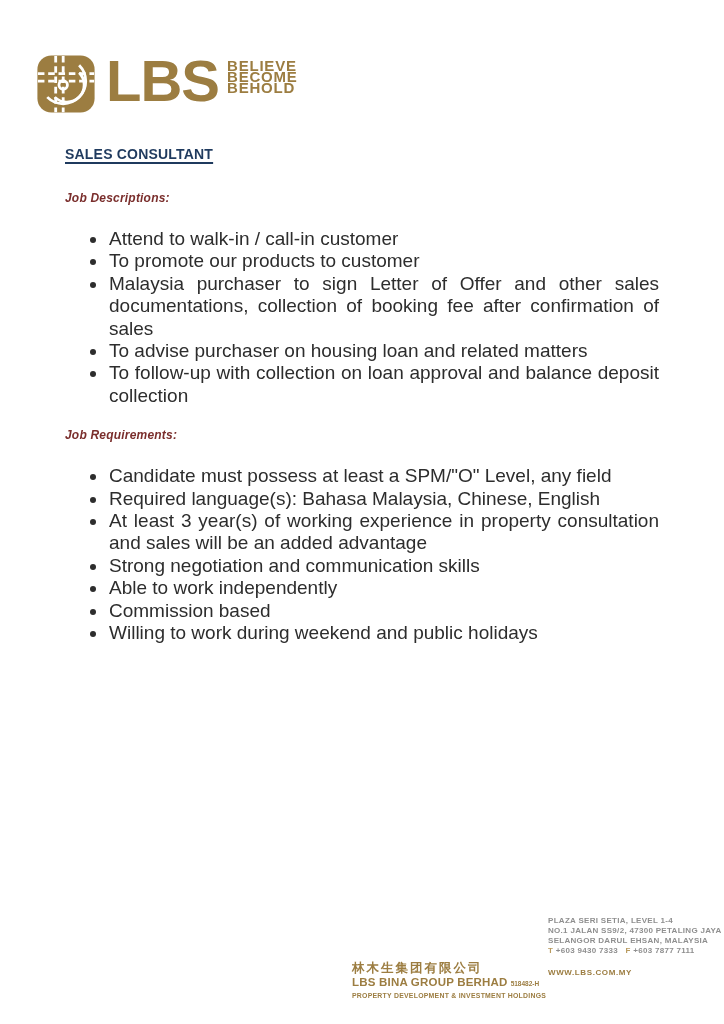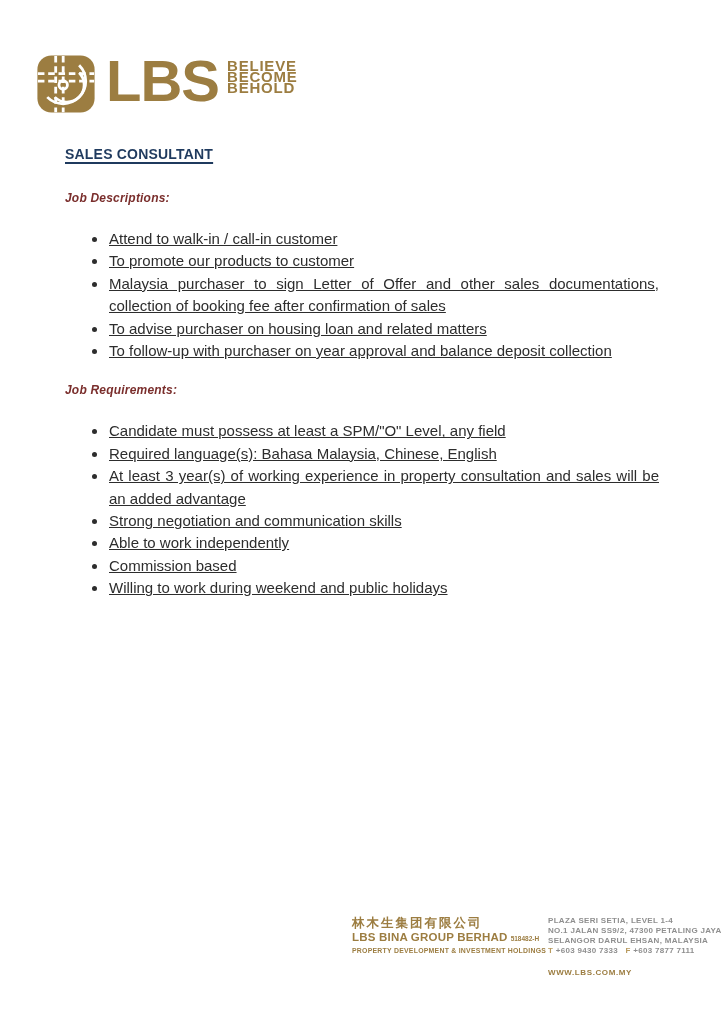--- a/index.html
+++ b/index.html
@@ -70,36 +70,35 @@
     letter-spacing: 0.2px;
   }
   .section-heading.second { margin-top: 21px; }
   ul.bullets {
     margin-top: 23px;
     padding-left: 43px;
     list-style: disc outside;
   }
   ul.bullets li {
     color: #2d2d2d;
-    font-size: 15px;
+    font-size: 19px;
     line-height: 22.4px;
     text-align: justify;
     padding-left: 1px;
-    text-decoration: underline;
   }
 
   
   .footer {
     position: absolute;
     top: 916px;
     left: 352px;
     display: flex;
     align-items: flex-start;
   }
-  .f-left { width: 188px; }
+  .f-left { width: 188px; margin-top: 45px; }
   .f-company-cn {
     color: #9c7d41;
     font-size: 12.5px;
     font-weight: bold;
     letter-spacing: 2px;
     line-height: 14px;
   }
   .f-company-en {
     color: #9c7d41;
     font-size: 11.5px;
@@ -172,21 +171,21 @@
   <div class="title">SALES CONSULTANT</div>
 
   <div class="content">
 
     <div class="section-heading">Job Descriptions:</div>
     <ul class="bullets">
       <li>Attend to walk-in / call-in customer</li>
       <li>To promote our products to customer</li>
       <li>Malaysia purchaser to sign Letter of Offer and other sales documentations, collection of booking fee after confirmation of sales</li>
       <li>To advise purchaser on housing loan and related matters</li>
-      <li>To follow-up with purchaser on year approval and balance deposit collection</li>
+      <li>To follow-up with collection on loan approval and balance deposit collection</li>
     </ul>
 
     <div class="section-heading second">Job Requirements:</div>
     <ul class="bullets">
       <li>Candidate must possess at least a SPM/"O" Level, any field</li>
       <li>Required language(s): Bahasa Malaysia, Chinese, English</li>
       <li>At least 3 year(s) of working experience in property consultation and sales will be an added advantage</li>
       <li>Strong negotiation and communication skills</li>
       <li>Able to work independently</li>
       <li>Commission based</li>

